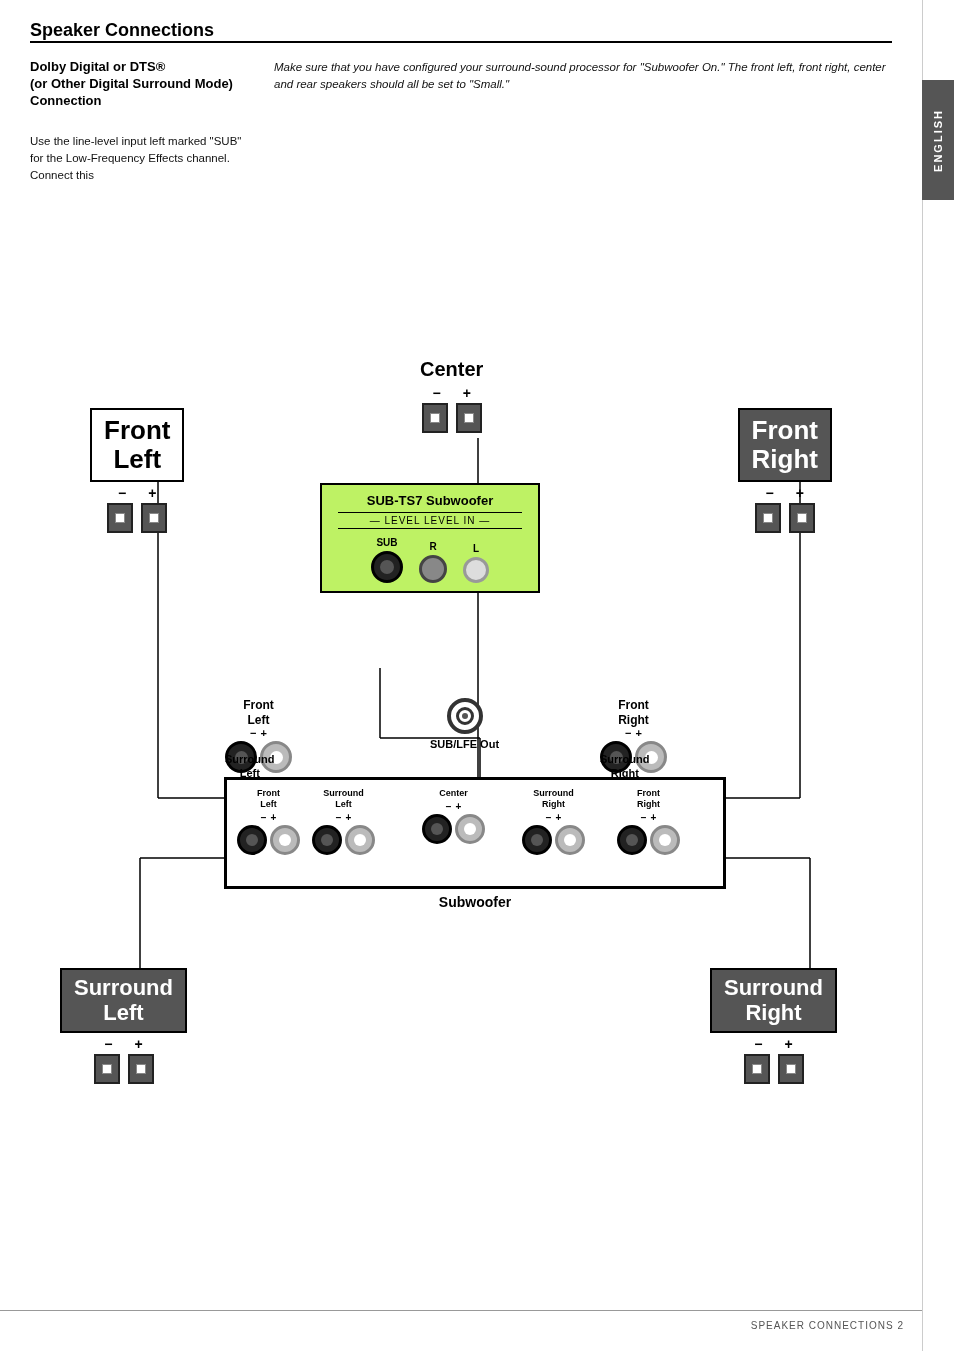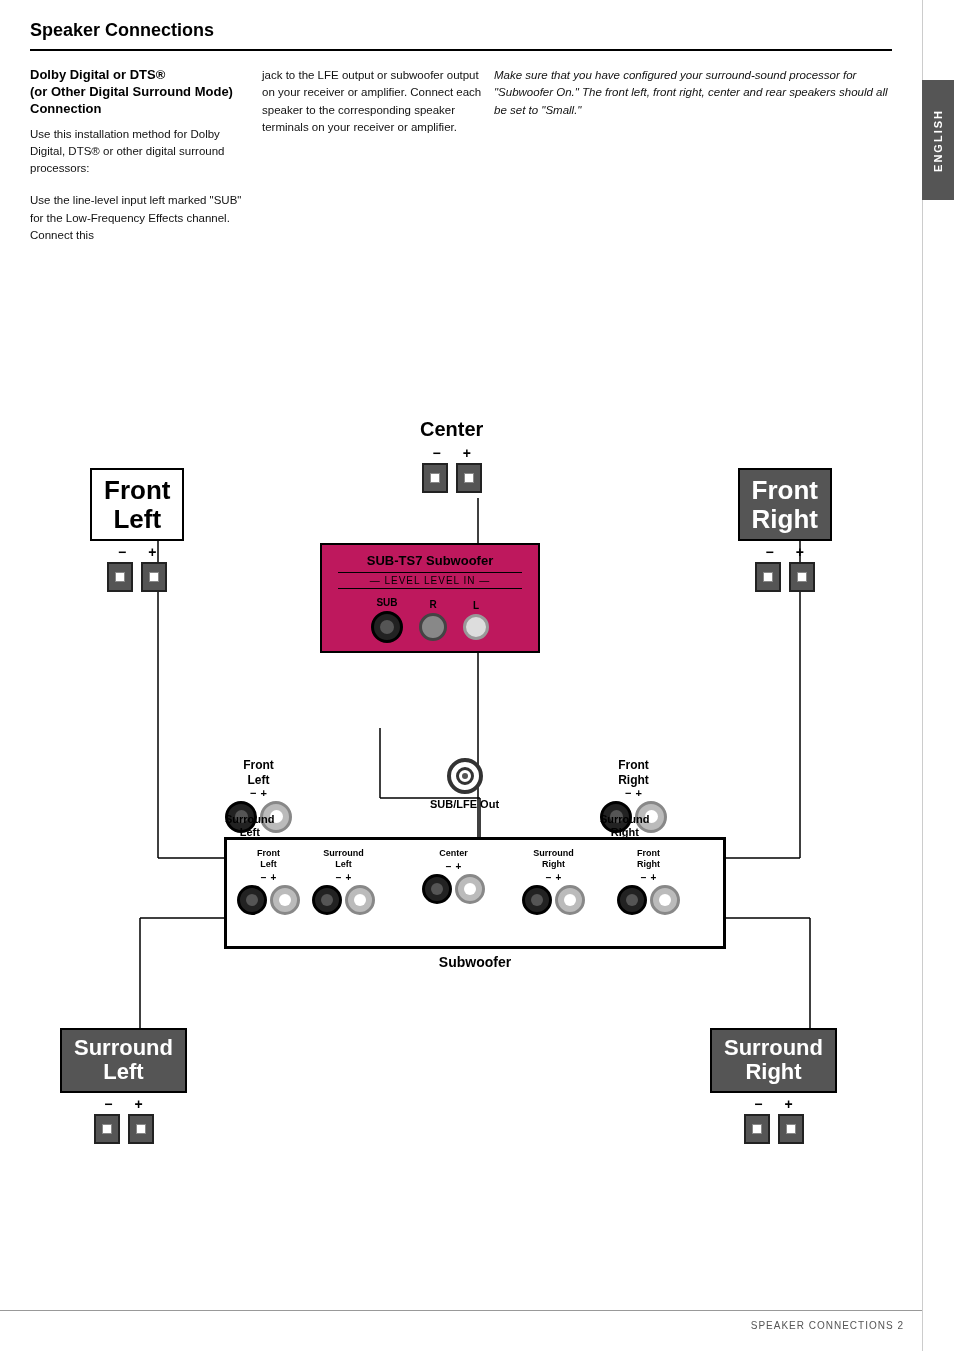--- a/index.html
+++ b/index.html
@@ -61,28 +61,27 @@
     .main-content {
       margin-right: 32px;
       padding: 20px 30px 20px 30px;
     }
 
     
     .page-title {
       font-size: 18px;
       font-weight: bold;
       border-bottom: 2px solid #000;
-      padding-bottom: 8px;
       margin-bottom: 16px;
     }
 
     
     .text-columns {
       display: flex;
-      gap: 12px;
+      gap: 24px;
       margin-bottom: 24px;
     }
 
     .text-col-1 {
       width: 220px;
       flex-shrink: 0;
     }
 
     .text-col-2 {
       width: 220px;
@@ -137,26 +136,22 @@
     </div>
   </div>
 
   <div class="main-content">
 
     <div class="page-title">Speaker Connections</div>
 
     <div class="text-columns">
       <div class="text-col-1">
         <div class="section-heading">Dolby Digital or DTS®<br>(or Other Digital Surround Mode)<br>Connection</div>
-        <p class="section-text">Use this installation method for Dolby Digital, DTS® or other digital surround processors:</p>
         <br>
         <p class="section-text">Use the line-level input left marked "SUB" for the Low-Frequency Effects channel. Connect this</p>
-      </div>
-      <div class="text-col-2">
-        <p class="section-text">jack to the LFE output or subwoofer output on your receiver or amplifier. Connect each speaker to the corresponding speaker terminals on your receiver or amplifier.</p>
       </div>
       <div class="text-col-3">
         <p class="section-text">Make sure that you have configured your surround-sound processor for "Subwoofer On." The front left, front right, center and rear speakers should all be set to "Small."</p>
       </div>
     </div>
 
     <div class="diagram-area">
 
       <svg class="connection-lines" xmlns="http://www.w3.org/2000/svg">
 
@@ -226,24 +221,24 @@
         <div style="display:flex; gap:8px; margin-top:2px;">
           <div style="width:26px;height:30px;background:#555;border:2px solid #222;display:flex;align-items:center;justify-content:center;">
               <div style="width:10px;height:10px;background:#fff;border:1px solid #888;"></div>
             </div>
           <div style="width:26px;height:30px;background:#555;border:2px solid #222;display:flex;align-items:center;justify-content:center;">
               <div style="width:10px;height:10px;background:#fff;border:1px solid #888;"></div>
             </div>
         </div>
       </div>
 
-      <div style="position:absolute; left:290px; top:275px; border:2px solid #000; background:#be185d; padding:8px 16px; width:220px;">
+      <div style="position:absolute; left:290px; top:275px; border:2px solid #000; background:#bef264; padding:8px 16px; width:220px;">
         <div style="font-size:13px; font-weight:bold; text-align:center; margin-bottom:4px;">SUB-TS7 Subwoofer</div>
         <div style="font-size:10px; text-align:center; border-top:1px solid #000; border-bottom:1px solid #000; padding:2px 0; margin-bottom:8px; letter-spacing:1px;">— LEVEL LEVEL IN —</div>
-        <div style="display:flex; gap:16px; justify-content:center; align-items:center;">
+        <div style="display:flex; gap:16px; justify-content:center; align-items:flex-end;">
           <div style="display:flex;flex-direction:column;align-items:center;gap:3px;">
             <div style="font-size:10px;font-weight:bold;">SUB</div>
             <div style="width:32px;height:32px;border-radius:50%;background:#222;border:3px solid #000;position:relative;display:flex;align-items:center;justify-content:center;">
               <div style="width:14px;height:14px;border-radius:50%;background:#555;"></div>
             </div>
           </div>
           <div style="display:flex;flex-direction:column;align-items:center;gap:3px;">
             <div style="font-size:10px;font-weight:bold;">R</div>
             <div style="width:28px;height:28px;border-radius:50%;background:#888;border:3px solid #444;"></div>
           </div>

